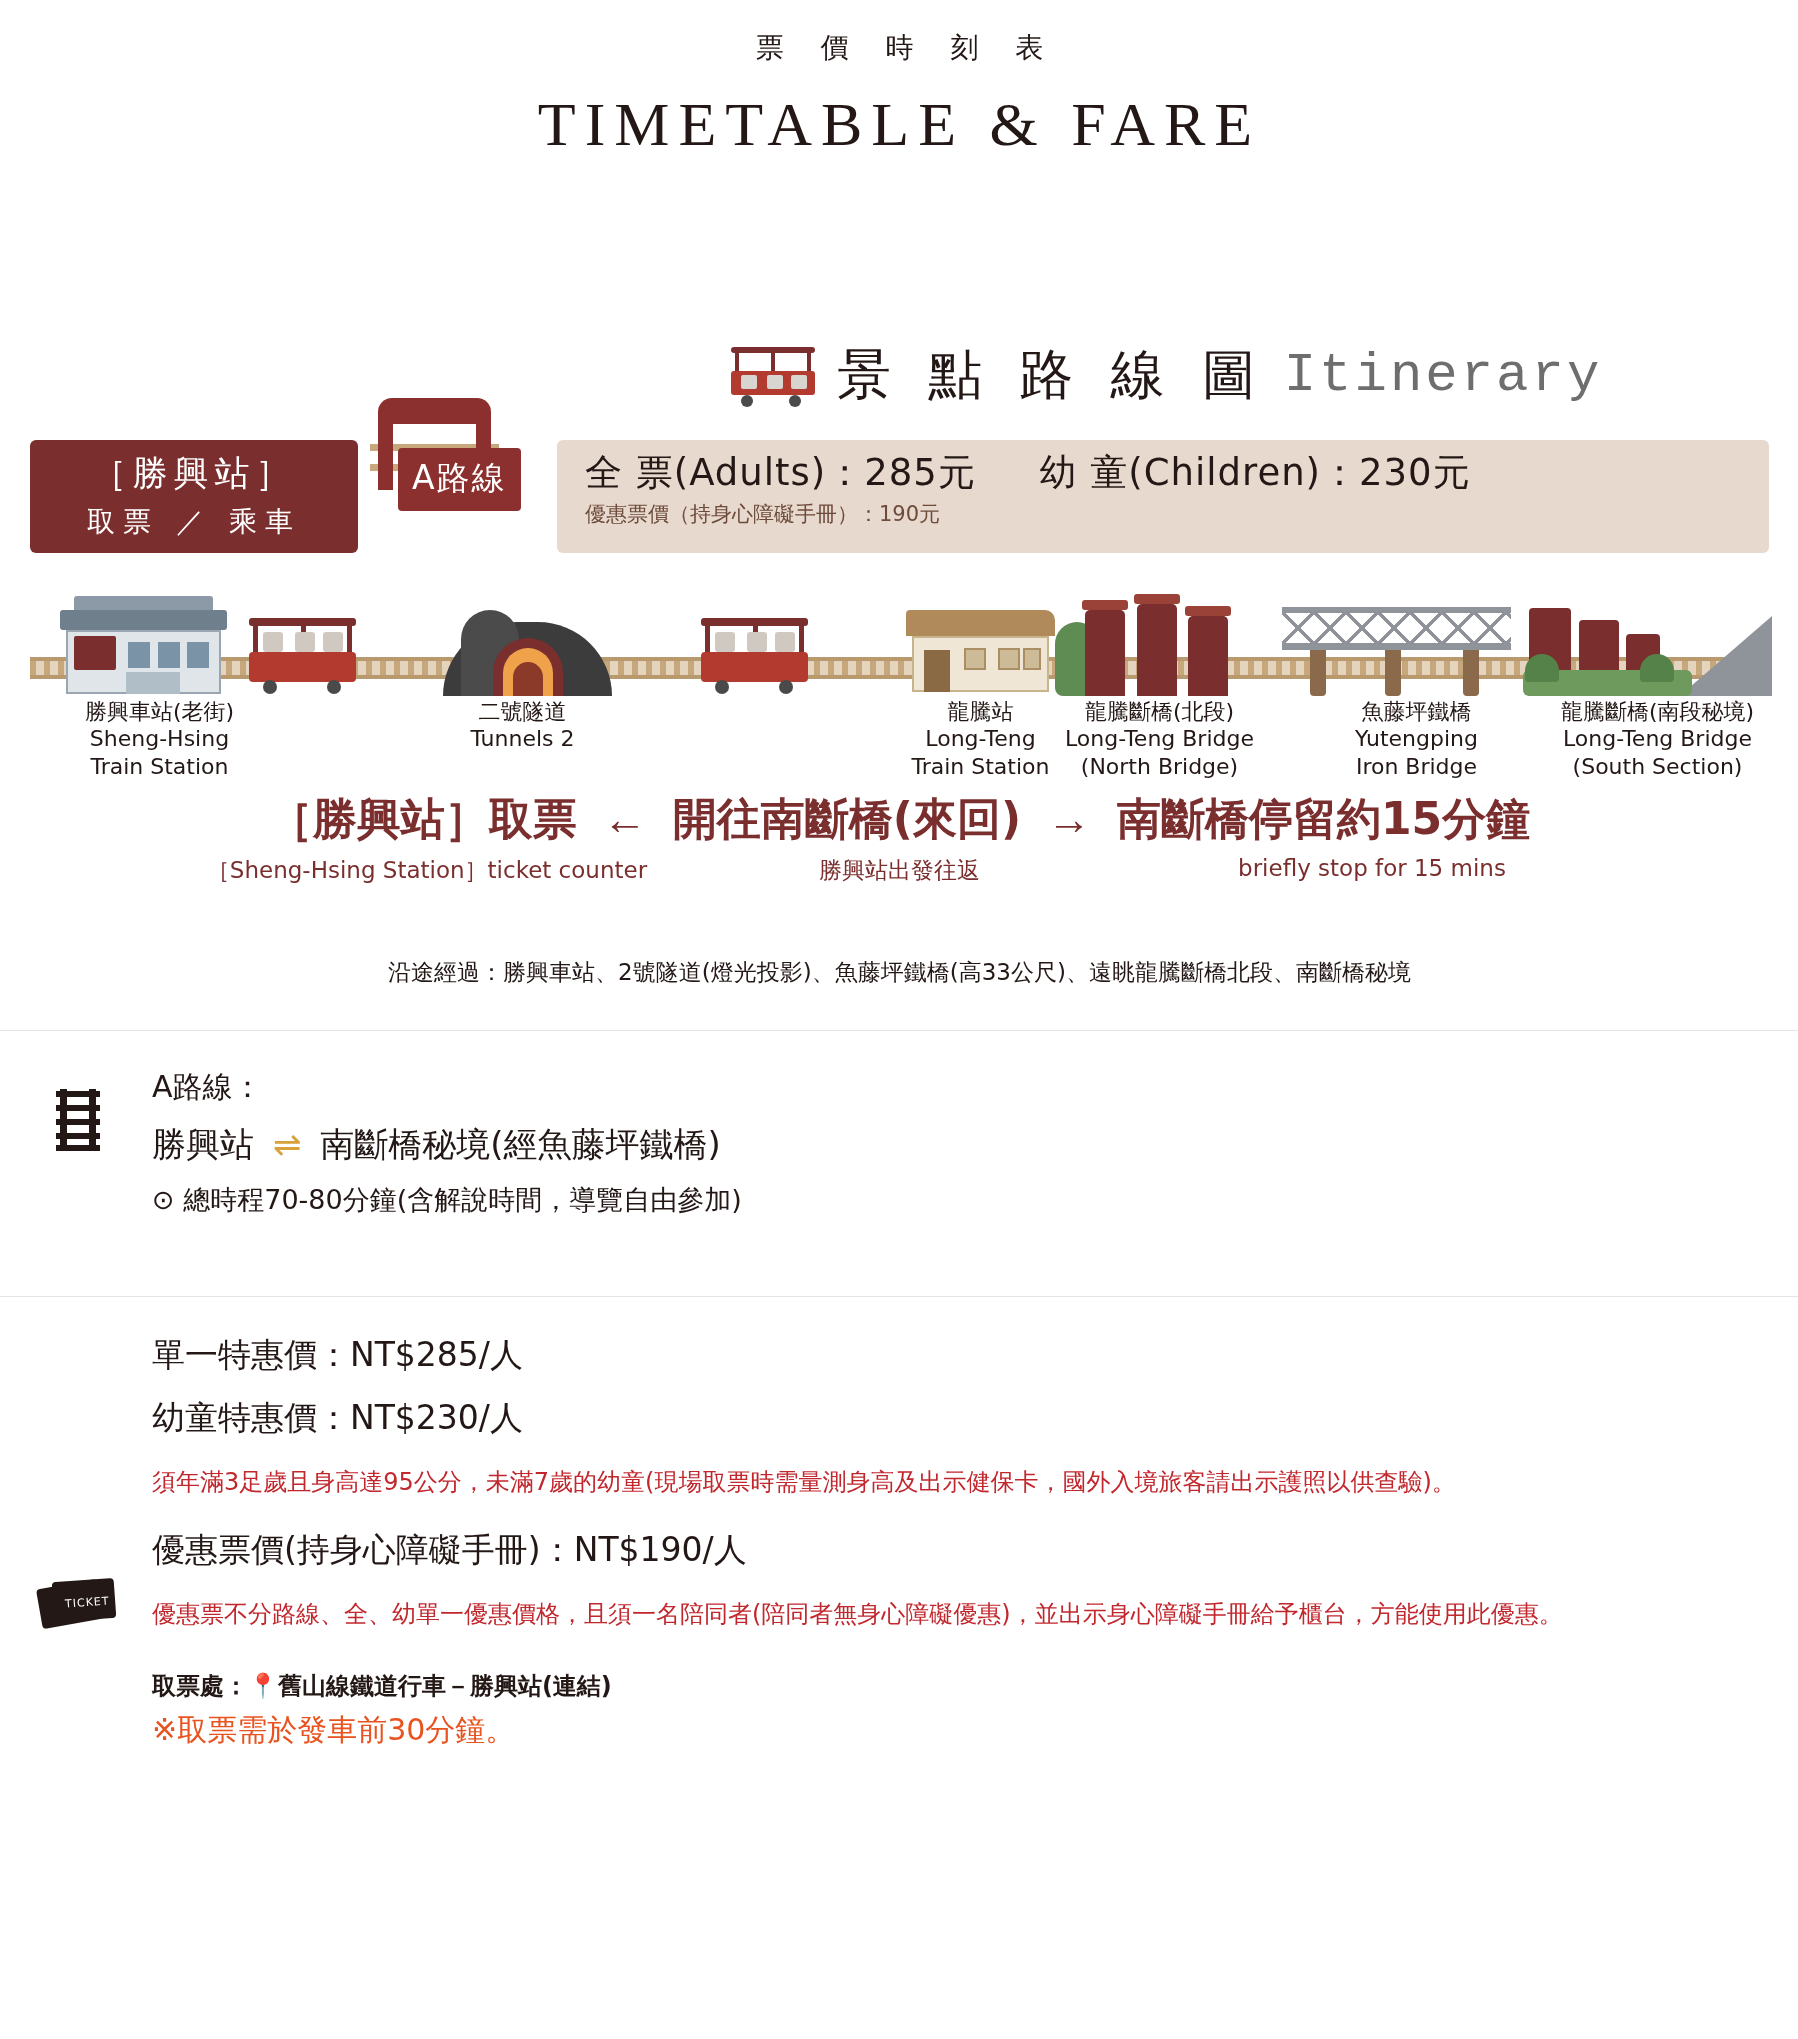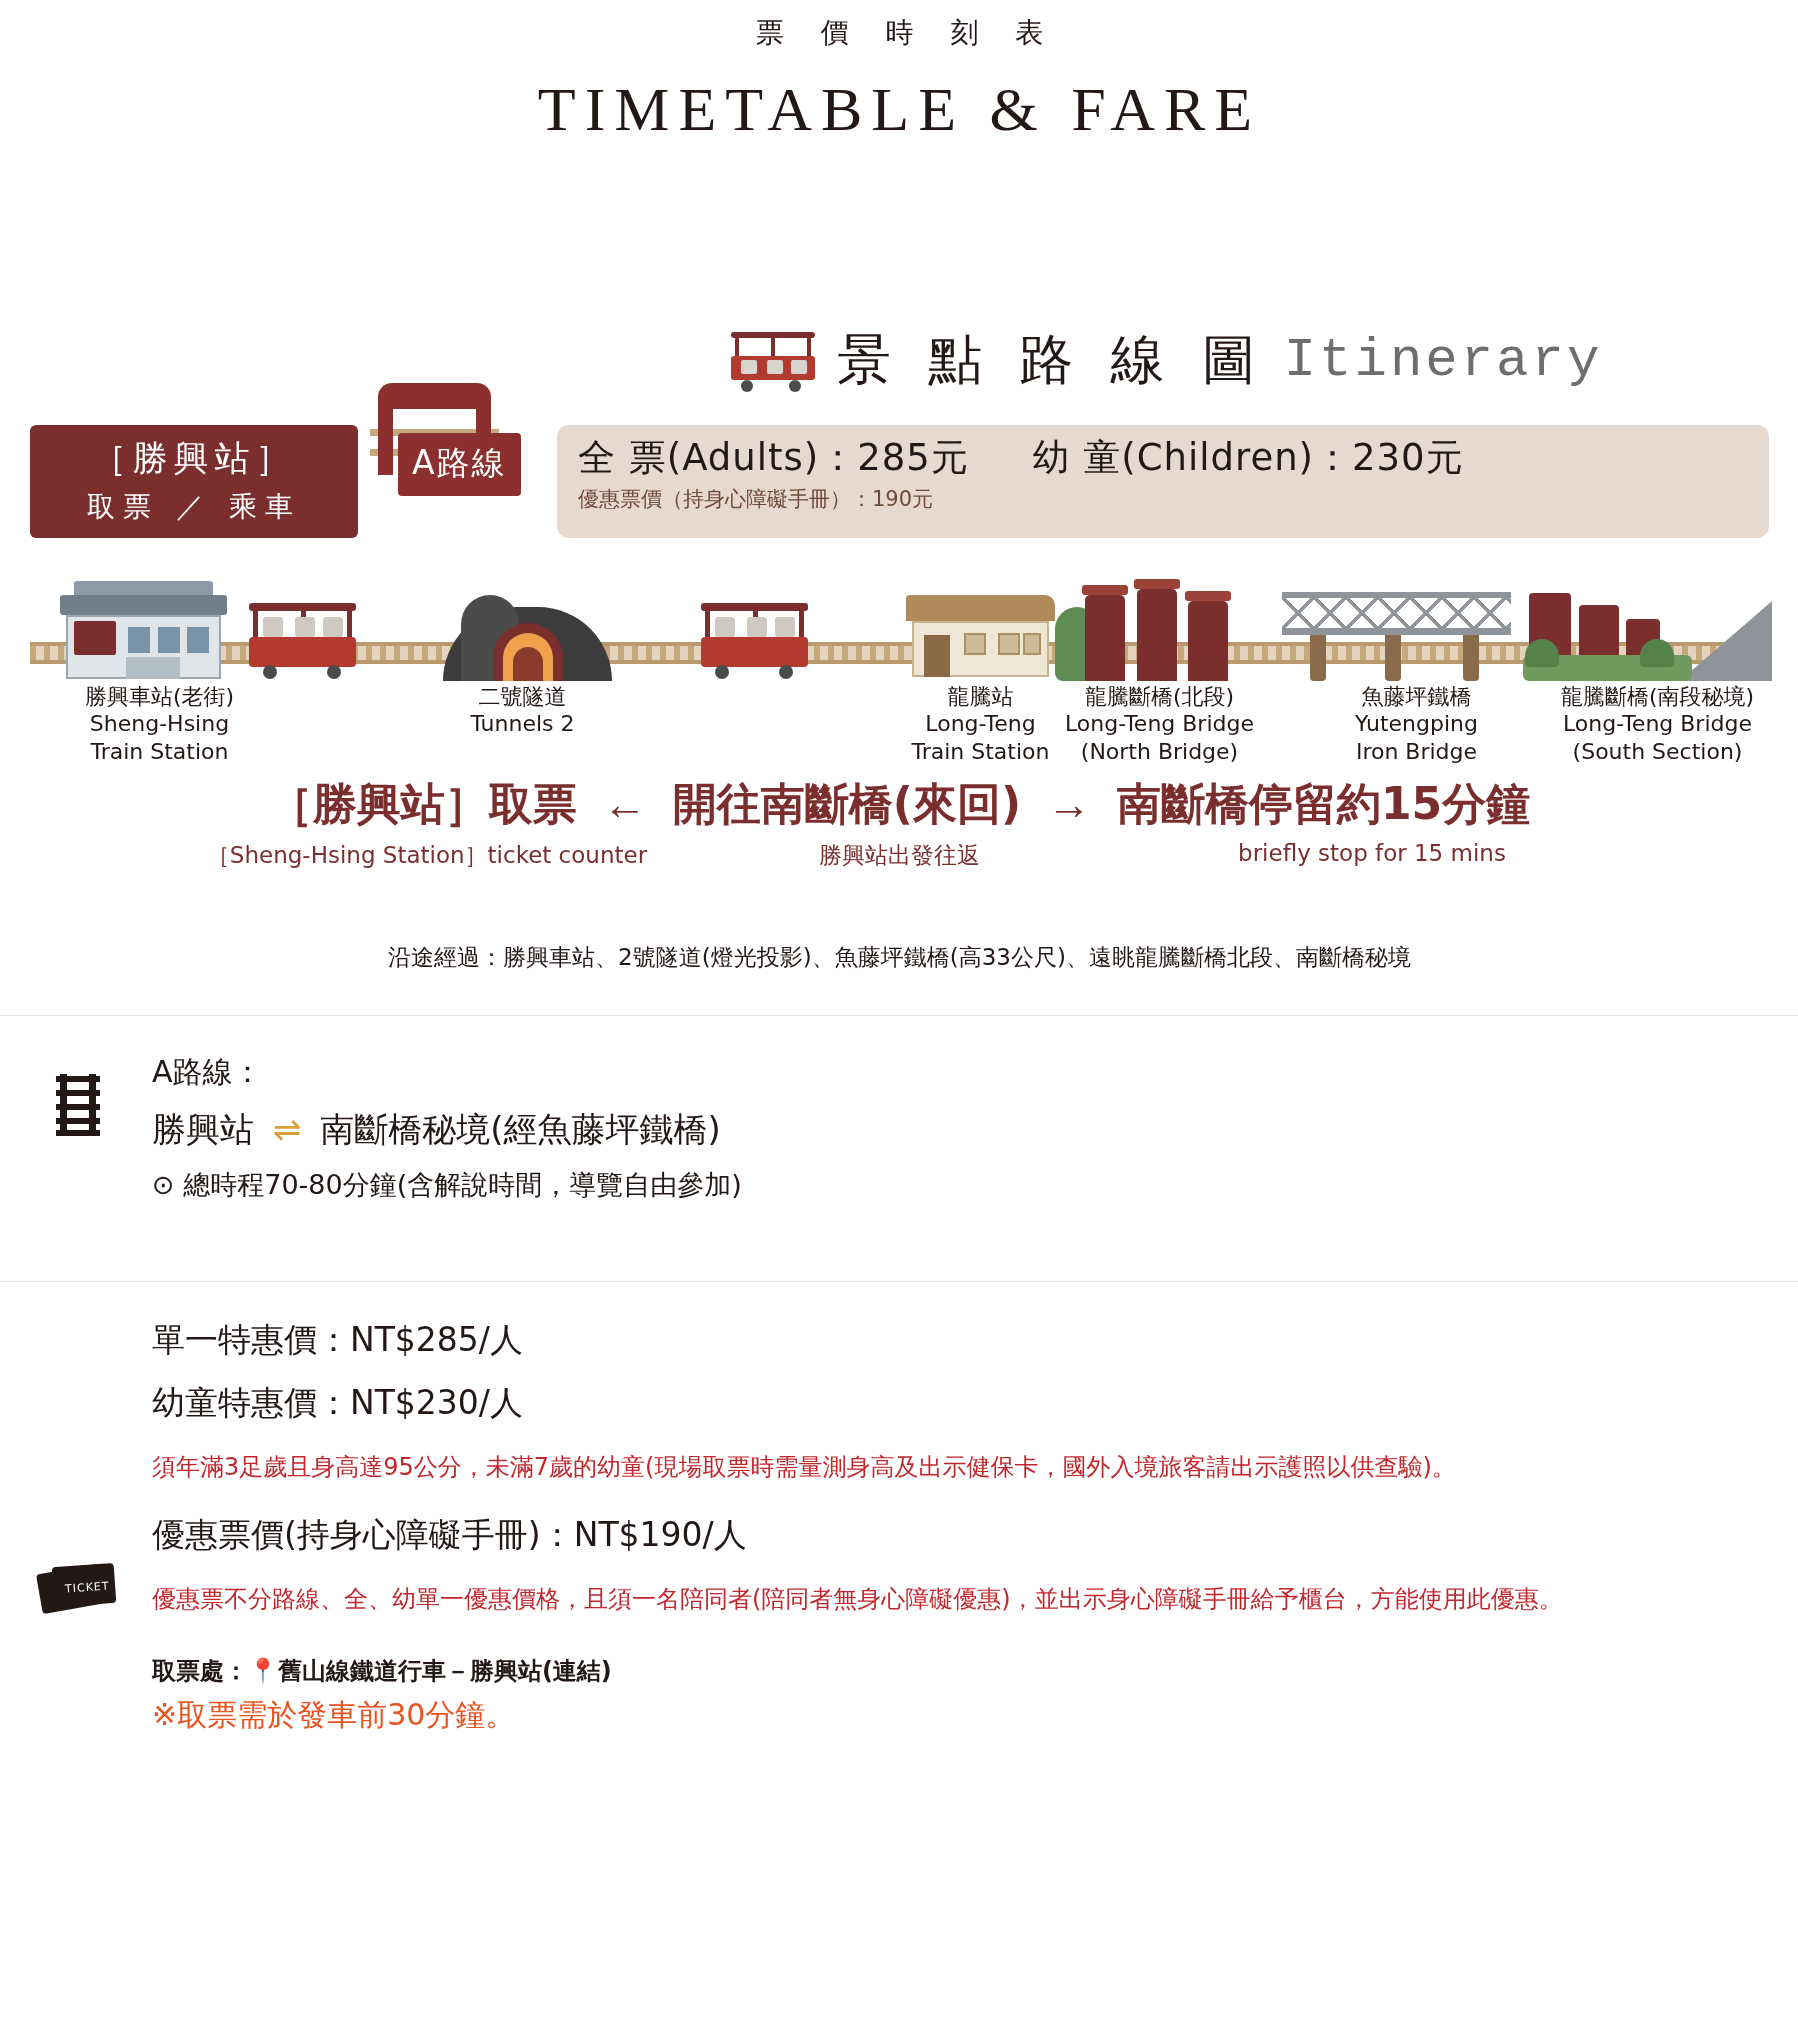--- a/index.html
+++ b/index.html
@@ -11,21 +11,21 @@
   }
   .page {
     width: 1799px;
     min-height: 2040px;
     margin: 0 auto;
     position: relative;
     background: #fff;
   }
 
   
-  .header { padding-top: 14px; text-align: center; }
+  .header { padding-top: 29px; text-align: center; }
   .header .zh {
     font-size: 28px;
     letter-spacing: 14px;
     color: #231815;
     font-family: "DejaVu Sans", sans-serif;
     padding-left: 14px;
   }
   .header .en {
     font-family: "Liberation Serif", "DejaVu Serif", serif;
     font-size: 62px;
@@ -106,22 +106,22 @@
     letter-spacing: 2px;
     padding: 8px 14px 10px 14px;
     border-radius: 4px;
     z-index: 3;
     font-family: "DejaVu Sans", sans-serif;
   }
 
   .fare-banner {
     flex: 1;
     background: #e8d9cf;
-    border-radius: 12px;
-    padding: 8px 22px 6px 21px;
+    border-radius: 6px;
+    padding: 8px 22px 6px 28px;
   }
   .fare-banner .main {
     font-size: 37px;
     color: #231815;
     letter-spacing: 1px;
     font-family: "DejaVu Sans", sans-serif;
     white-space: nowrap;
   }
   .fare-banner .main .gap { display:inline-block; width:38px; }
   .fare-banner .sub {

